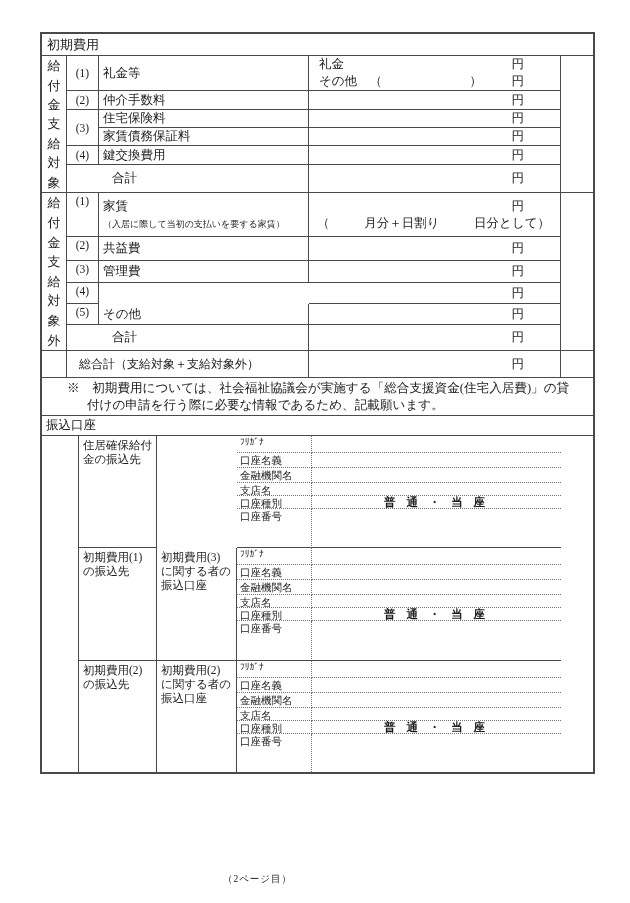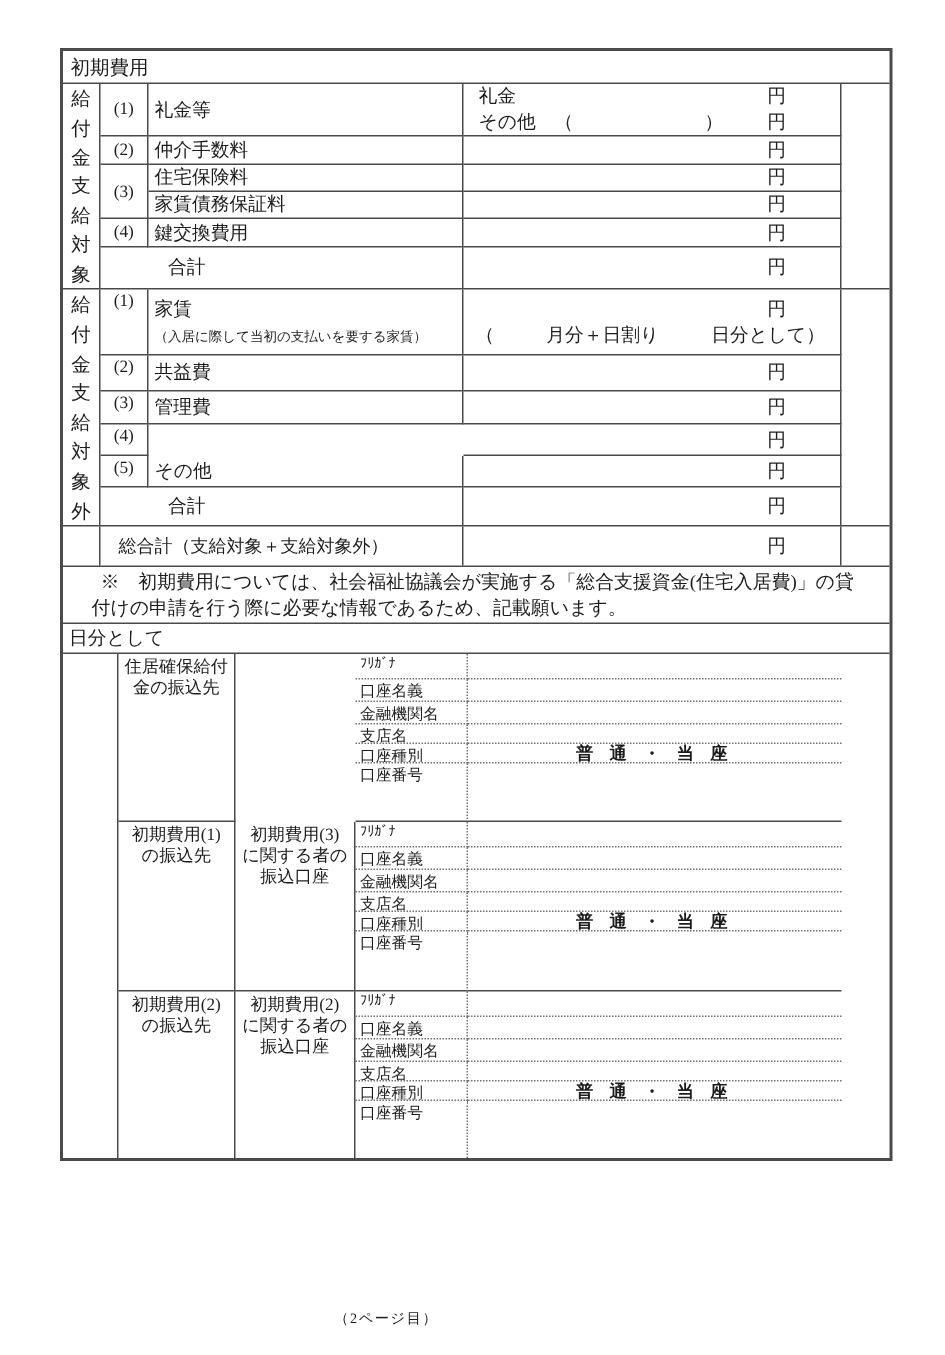--- a/index.html
+++ b/index.html
@@ -48,26 +48,26 @@
   .vcell { box-sizing:border-box; display:flex; flex-direction:column; justify-content:center; font-size:12.5px; min-width:0; overflow:hidden; }
   .vline { display:flex; justify-content:space-between; align-items:center; padding-left:10px; padding-right:36px; line-height:17px; white-space:pre; }
   .yen-only { justify-content:flex-end; padding-right:36px; font-size:12.5px; }
   .months-line { display:flex; justify-content:space-between; align-items:center; padding-left:8px; padding-right:10px; line-height:17px; white-space:pre; }
 
   .total-cell { padding-left:45px; font-size:12.5px; }
   .grand-cell { padding-left:12px; font-size:12px; }
 
   .note-row { box-sizing:border-box; border-bottom:1px solid #4a4a4a; height:38px; padding-top:2px; font-size:12.6px; line-height:17px; }
   .note-l1 { padding-left:25px; white-space:pre; }
-  .note-l2 { padding-left:19px; white-space:pre; }
+  .note-l2 { padding-left:45px; white-space:pre; }
 
   .bank-title-row { box-sizing:border-box; border-bottom:1px solid #4a4a4a; height:20px; display:flex; align-items:center; padding:0 4px; font-size:12.5px; }
 
   .gb { grid-template-columns:37px 78px 80px 75px 249px 32px;
-        grid-template-rows:17px 15px 15px 13px 13px 39px 17px 15px 15px 13px 13px 40px 17px 15px 15px 13px 13px 38px;text-align:center; }
+        grid-template-rows:17px 15px 15px 13px 13px 39px 17px 15px 15px 13px 13px 40px 17px 15px 15px 13px 13px 38px; }
   .blk-label, .blk-desc { box-sizing:border-box; font-size:11.5px; line-height:14px; padding:2px 4px; overflow:hidden; }
   .fl { box-sizing:border-box; font-size:10.5px; display:flex; align-items:flex-start; padding:1px 3px 0 3px; overflow:hidden;
         border-right:1px dotted #707070; }
   .fv { box-sizing:border-box; font-size:11.5px; display:flex; align-items:flex-start; overflow:hidden; }
   .dotb { border-bottom:1px dotted #707070; }
   .furigana { font-size:9.5px; }
   .acct-type { justify-content:center; align-items:center; letter-spacing:4px; white-space:pre;font-weight:bold; }
 
   .footer { position:absolute; left:0; top:873px; width:515px; text-align:center; font-size:9.5px; letter-spacing:1px; }
 </style>
@@ -196,21 +196,21 @@
           <span>円</span>
         </div>
       <div style="grid-area:1/4/2/5"></div>
     </div>
 
     <div class="note-row">
       <div class="note-l1">※　初期費用については、社会福祉協議会が実施する「総合支援資金(住宅入居費)」の貸</div>
       <div class="note-l2">付けの申請を行う際に必要な情報であるため、記載願います。</div>
     </div>
 
-    <div class="bank-title-row">日分として</div>
+    <div class="bank-title-row">振込口座</div>
 
     <div class="grid gb">
       <div style="grid-area:1/1/19/2" class="br"></div>
       <div style="grid-area:1/6/19/7"></div>
 
       <div class="blk-label br bb" style="grid-area:1/2/7/3">住居確保給付金の振込先</div>
       <div class="fl dotb furigana" style="grid-area:1/4/2/5">ﾌﾘｶﾞﾅ</div>
       <div class="fv dotb" style="grid-area:1/5/2/6"></div>
       <div class="fl dotb" style="grid-area:2/4/3/5">口座名義</div>
       <div class="fv dotb" style="grid-area:2/5/3/6"></div>

